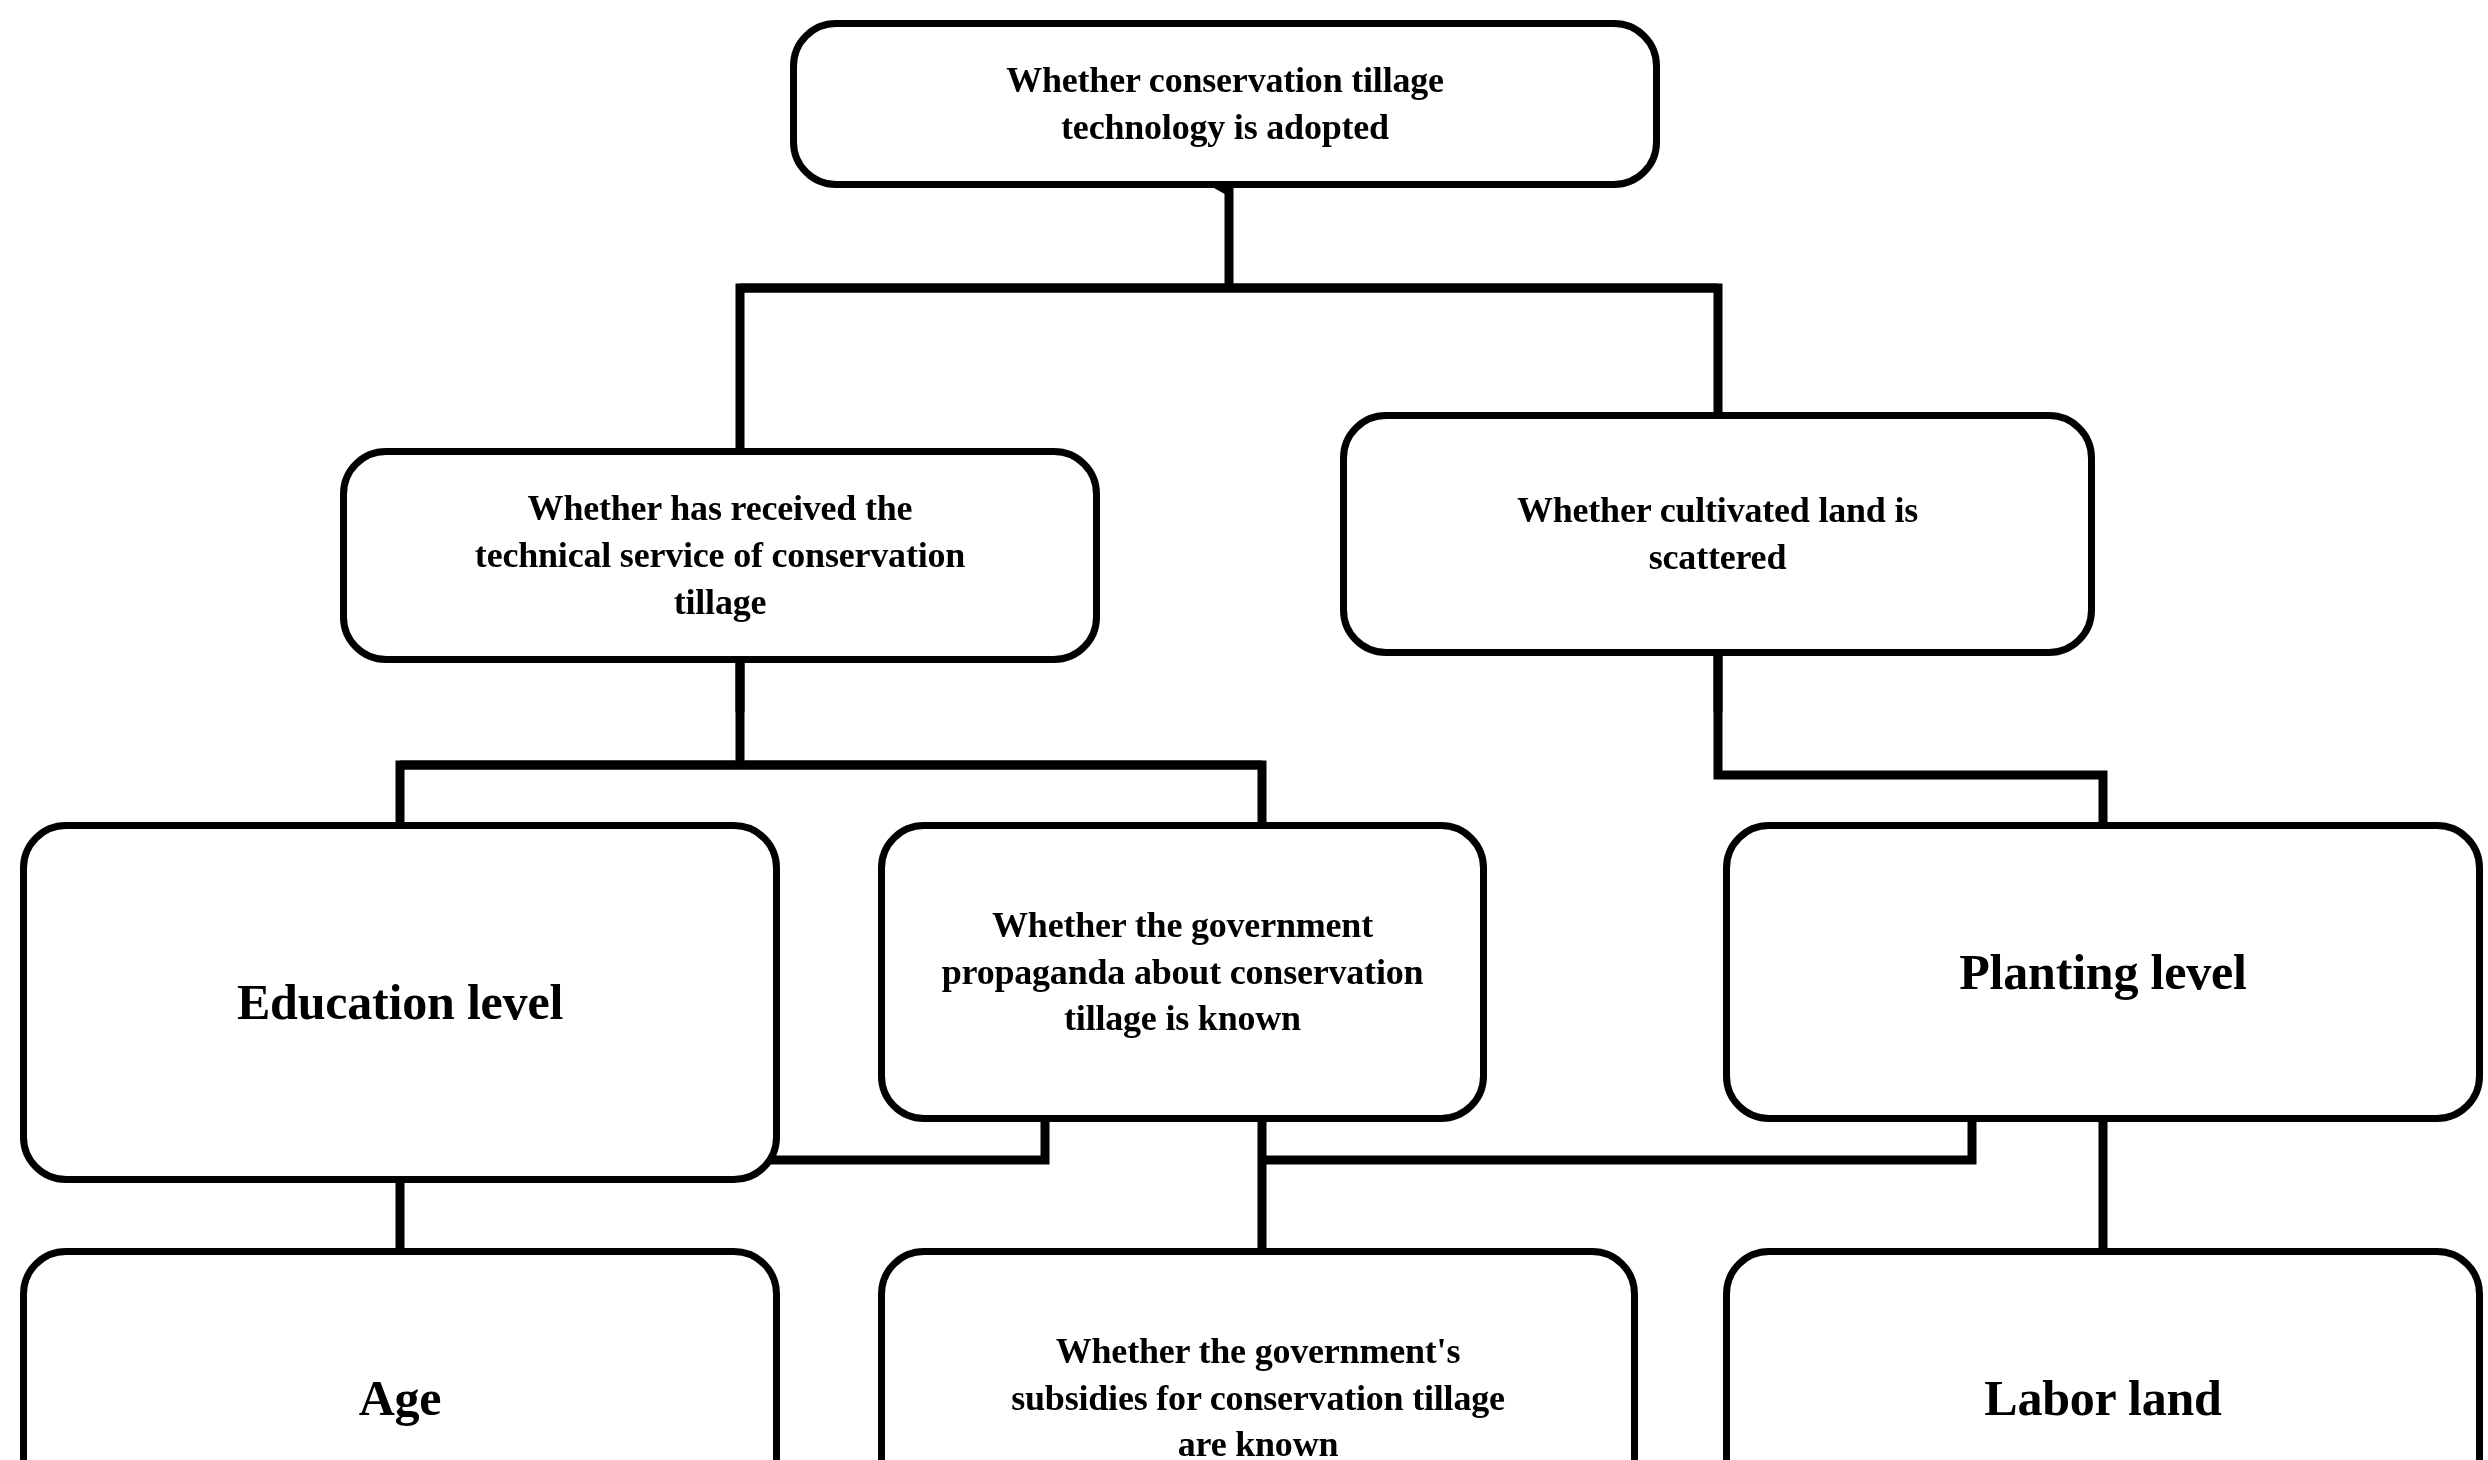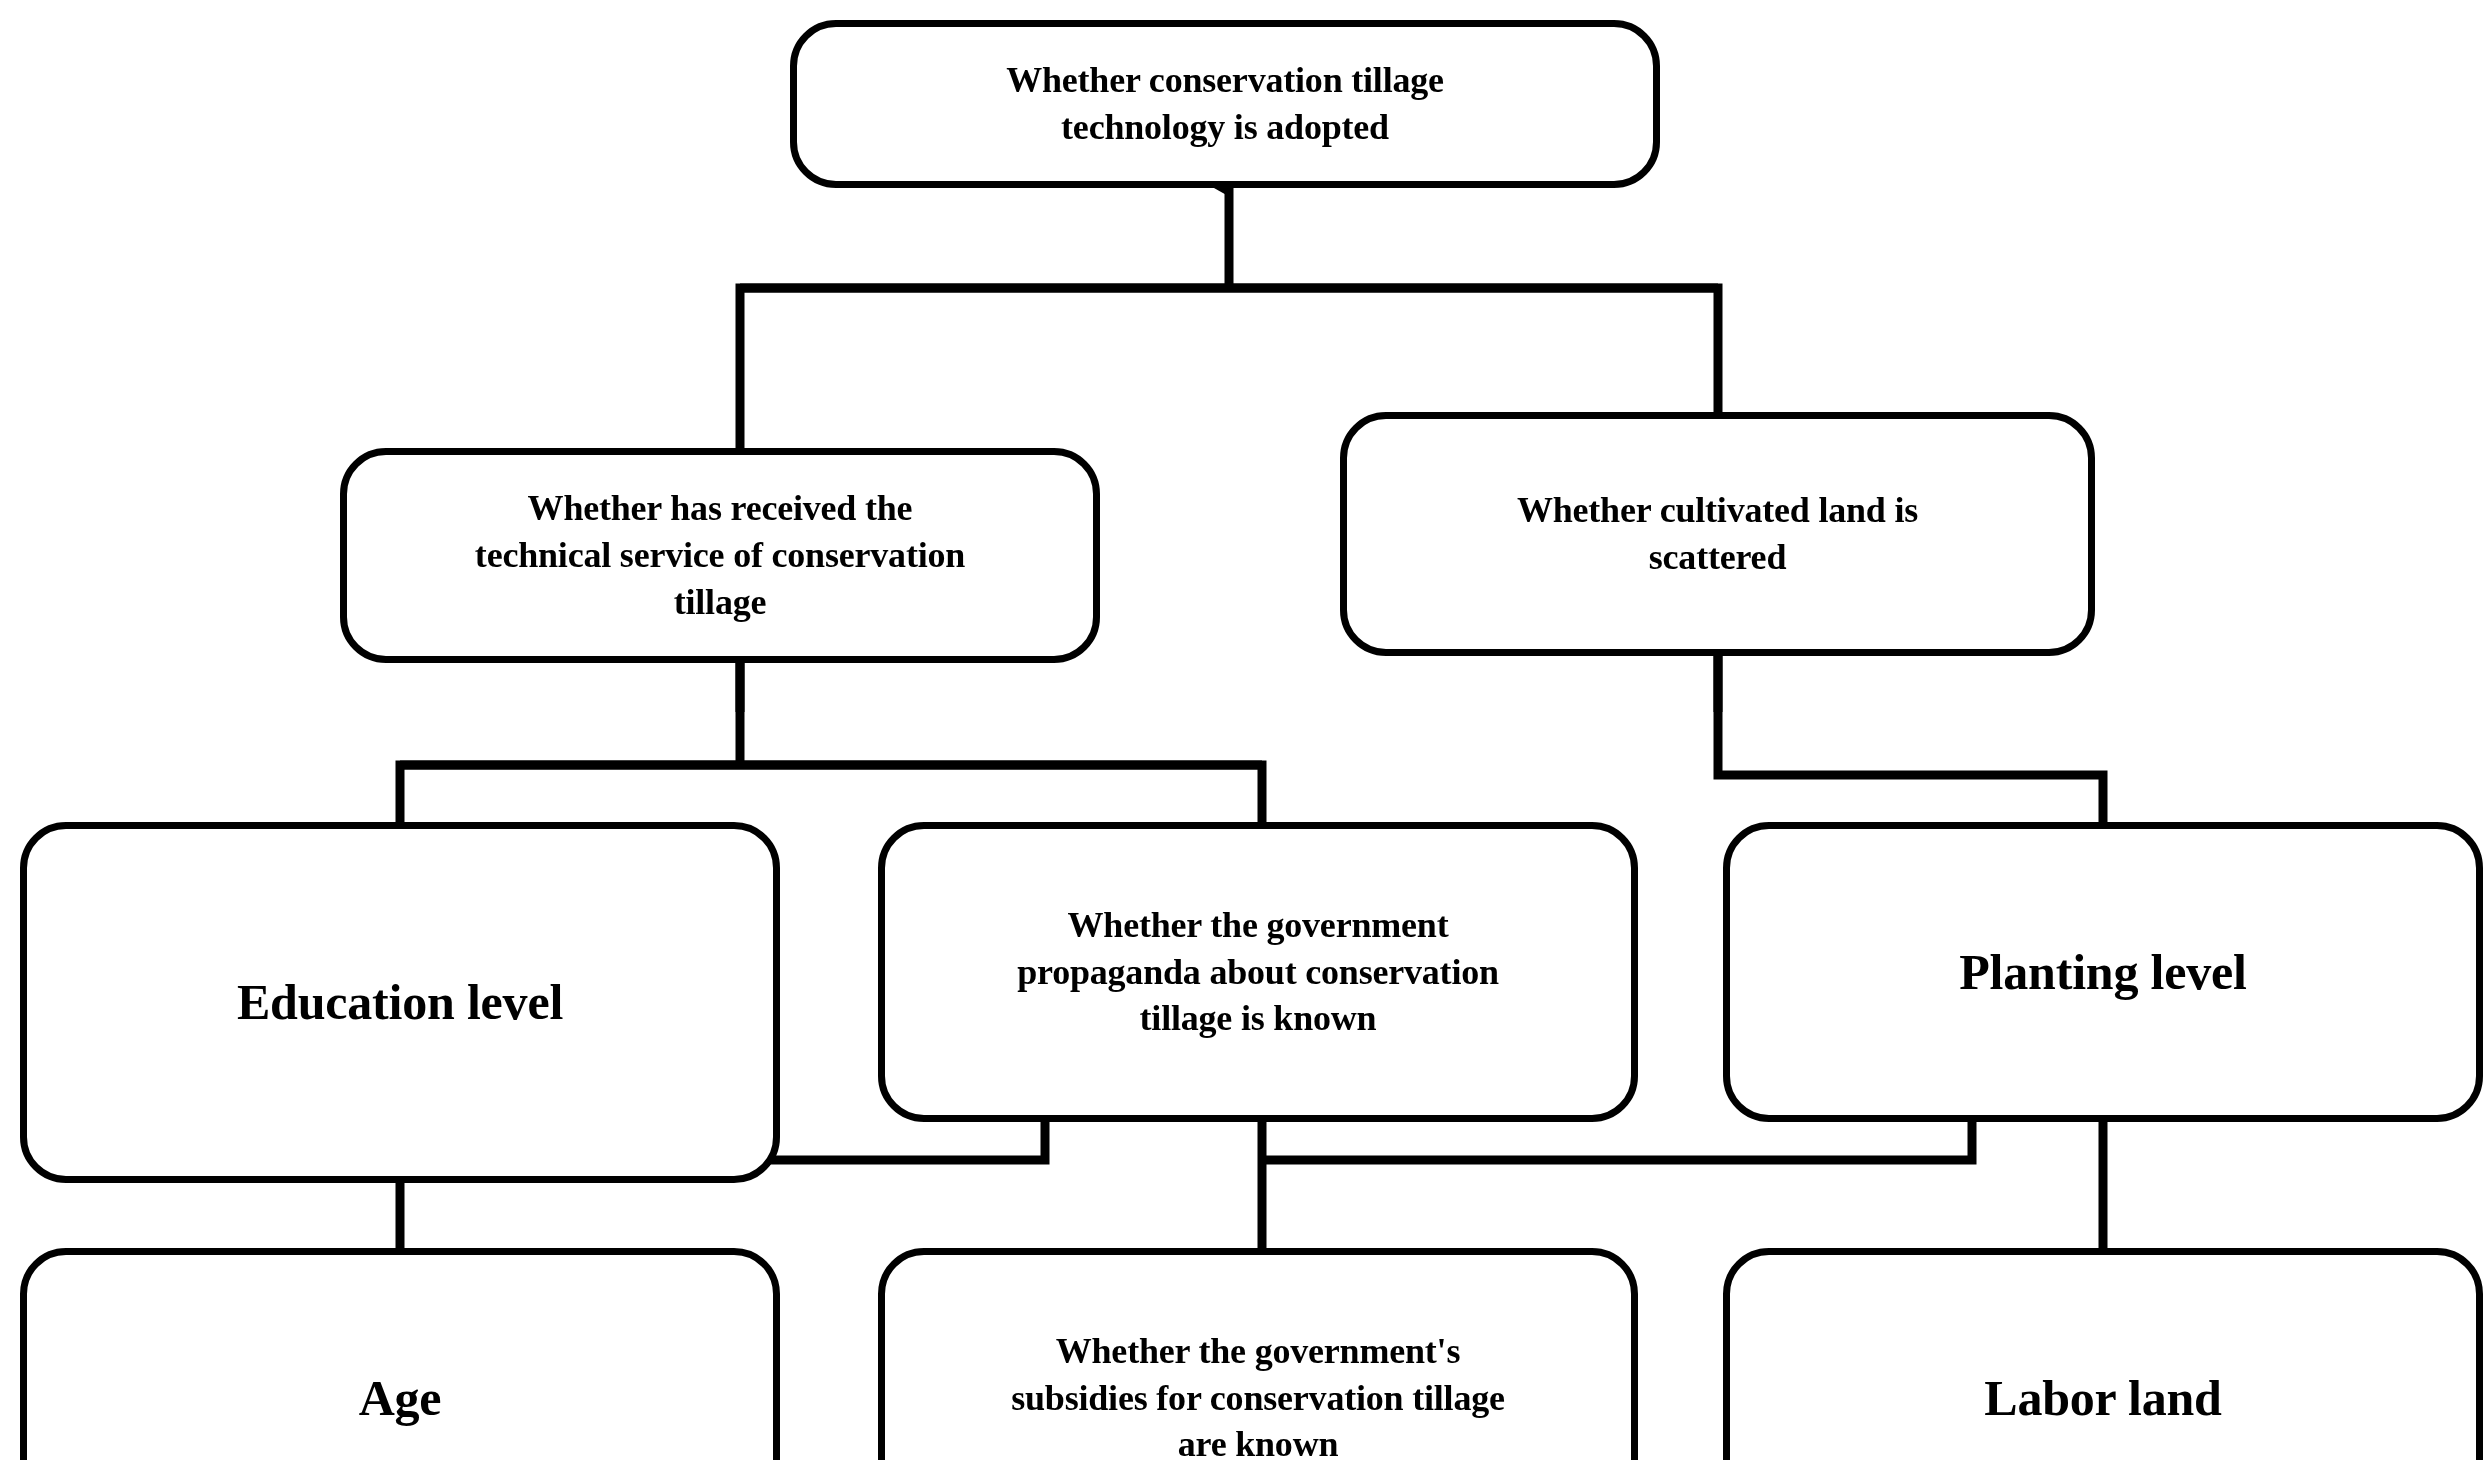--- a/index.html
+++ b/index.html
@@ -98,21 +98,21 @@
 
   <div class="node" style="left:1340px; top:412px; width:755px; height:244px;">
     <span class="node-label">Whether cultivated land is
 scattered</span>
   </div>
 
   <div class="node node-1line" style="left:20px; top:822px; width:760px; height:361px;">
     <span class="node-label">Education level</span>
   </div>
 
-  <div class="node" style="left:878px; top:822px; width:760px; height:300px;">
+  <div class="node" style="left:878px; top:822px; width:609px; height:300px;">
     <span class="node-label">Whether the government
 propaganda about conservation
 tillage is known</span>
   </div>
 
   <div class="node node-1line" style="left:1723px; top:822px; width:760px; height:300px;">
     <span class="node-label">Planting level</span>
   </div>
 
   <div class="node node-1line" style="left:20px; top:1248px; width:760px; height:300px;">

